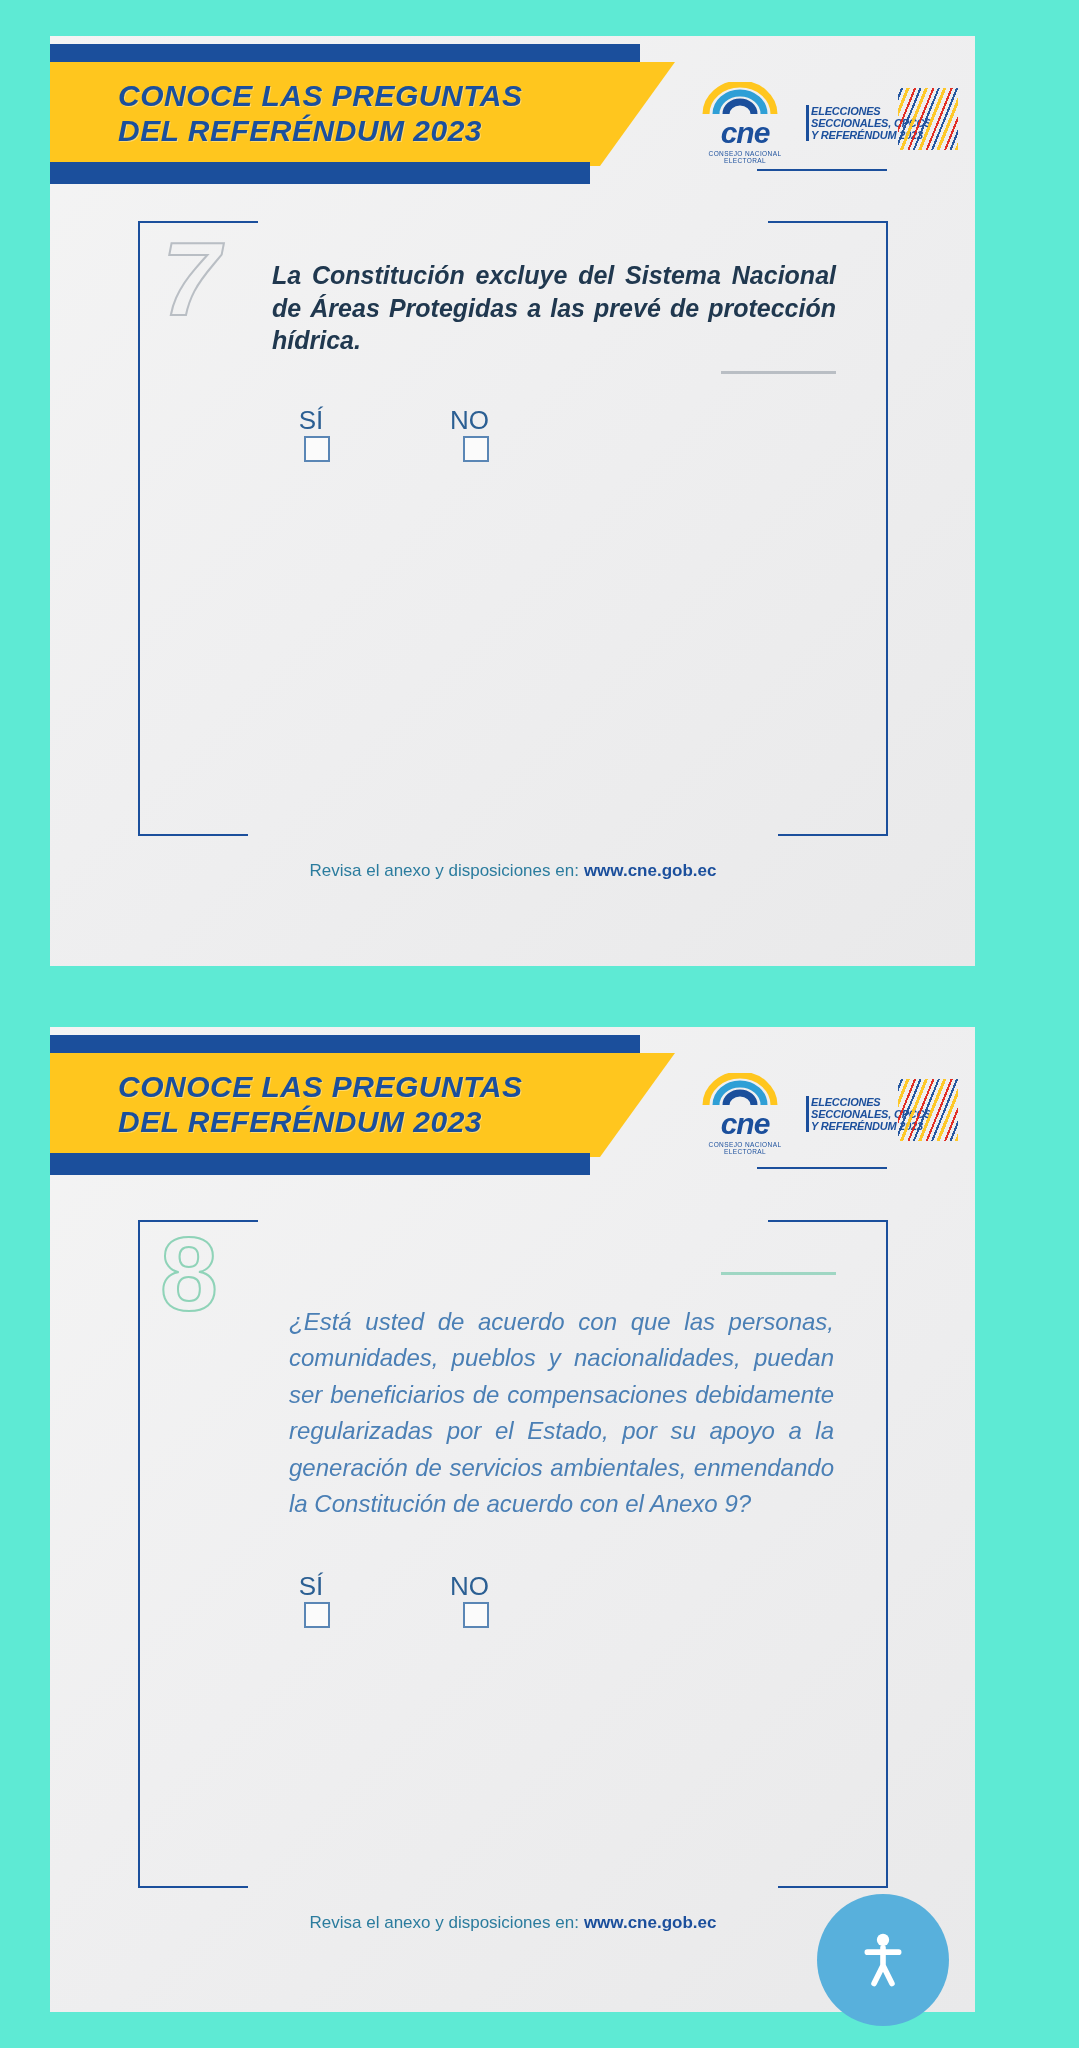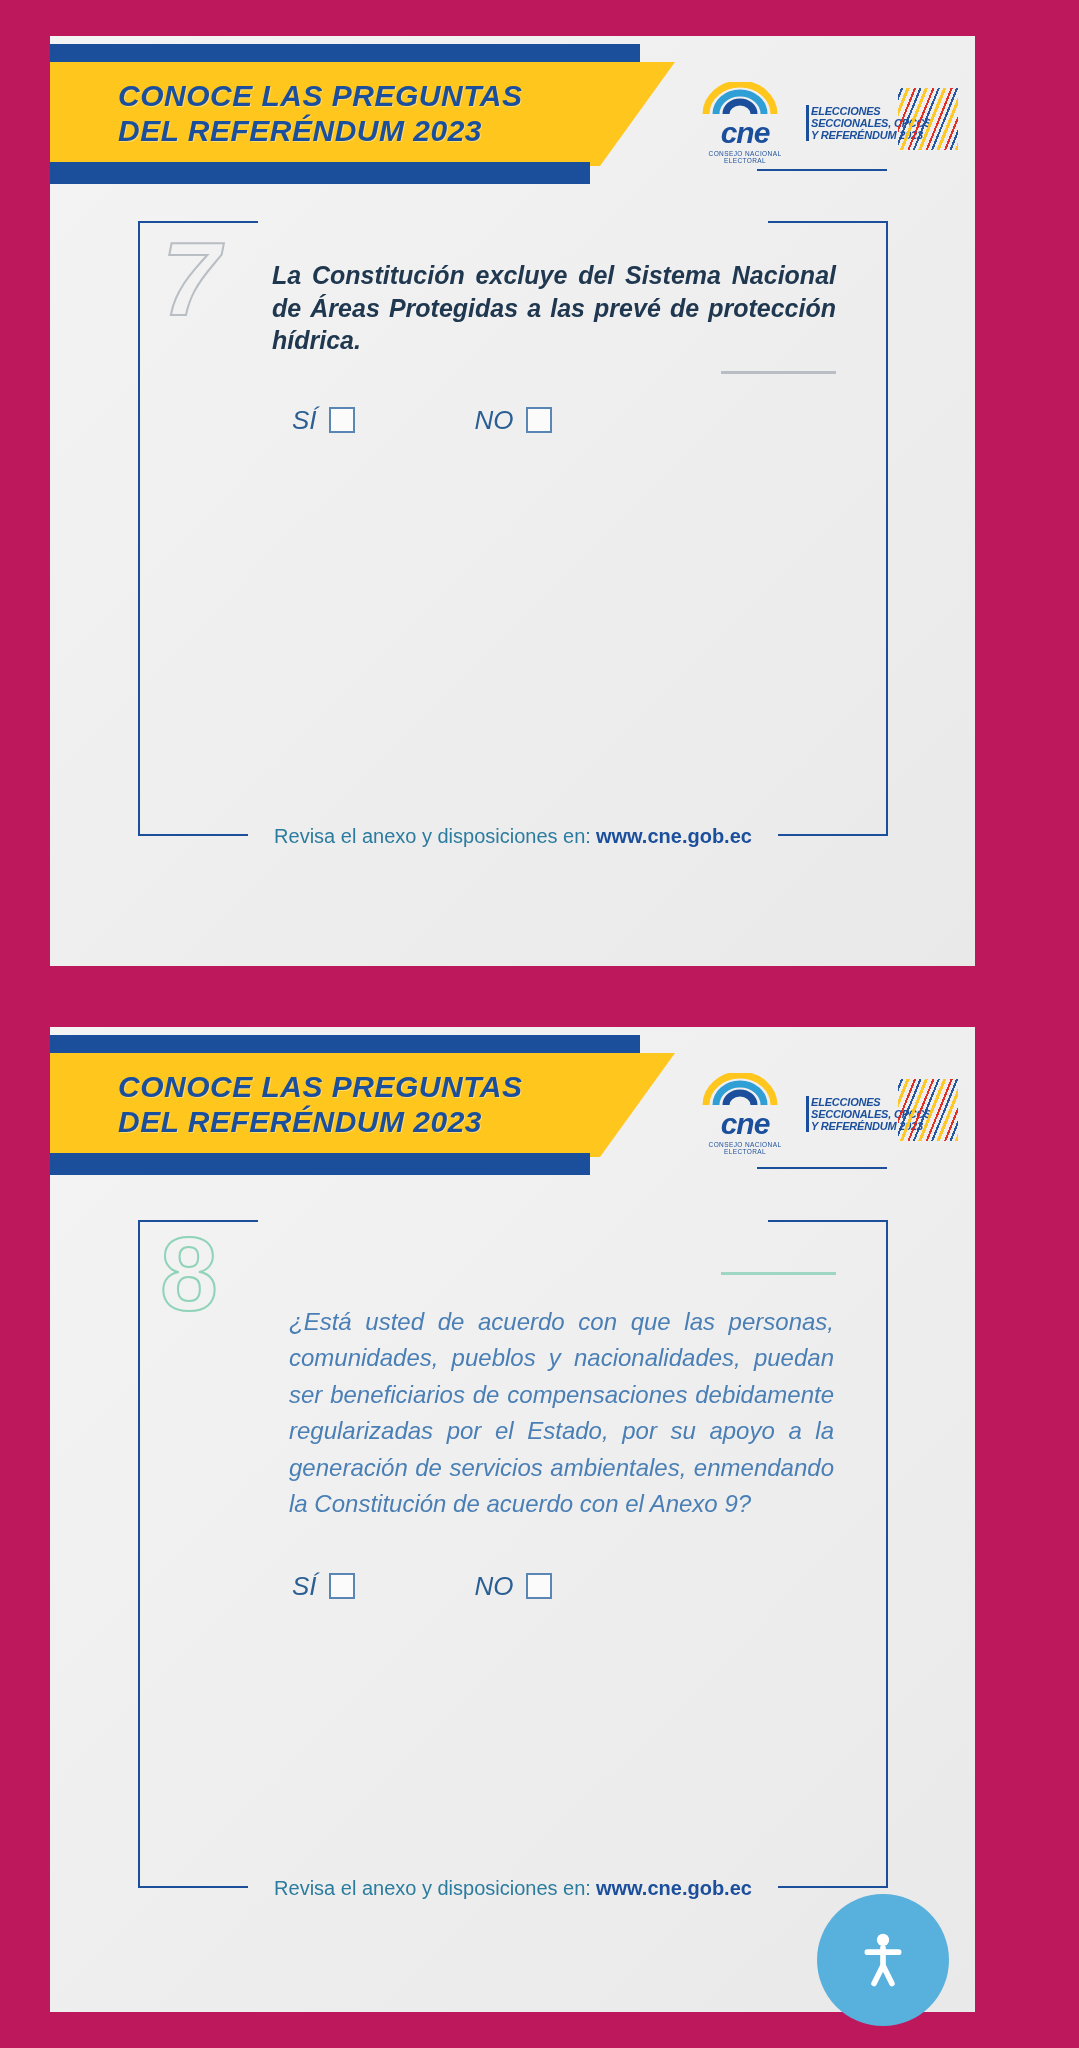--- a/index.html
+++ b/index.html
@@ -7,21 +7,21 @@
     width: 1079px;
     height: 2048px;
     background: #ffffff;
     font-family: "Liberation Sans", sans-serif;
     overflow: hidden;
   }
   .page {
     position: relative;
     width: 1079px;
     height: 2048px;
-    background: #be185d;
+    background: #5eead4;
   }
 
   
   .card {
     position: absolute;
     left: 50px;
     width: 925px;
     background: linear-gradient(135deg, #f4f4f4 0%, #efeff0 45%, #e9e9ea 100%);
   }
   #card-1 { top: 36px; height: 930px; }
@@ -201,40 +201,41 @@
     line-height: 1.52;
     font-style: italic;
     color: #4a7fb5;
     text-align: justify;
   }
   .options {
     margin-left: 128px;
     margin-top: 48px;
     display: flex;
   }
-  .opt { display: flex; align-items: center; font-size: 26px; font-style: italic; color: #2b5f93; }
+  .opt { display: flex; align-items: center; font-size: 26px; color: #2b5f93; flex-direction: column; }
   .opt .box {
     display: inline-block;
     width: 26px; height: 26px;
     border: 2px solid #5a86b5;
     background: #fbfbfb;
     margin-left: 12px;
   }
   #opt-no-1, #opt-no-2 { margin-left: 120px; }
 
   
   .footer {
     position: absolute;
     left: 88px;
     width: 750px;
     display: flex;
     align-items: flex-start;
     justify-content: center;
-    font-size: 20px;
+    font-size: 17px;
     color: #2b7c9e;
+    margin-top: 36px;
   }
   #footer-1 { top: 789px; }
   #footer-2 { top: 850px; }
   .footer b { color: #1b4f9c; margin-left: 5px; }
 
   
   .fab {
     position: absolute;
     right: 26px;
     bottom: -14px;

